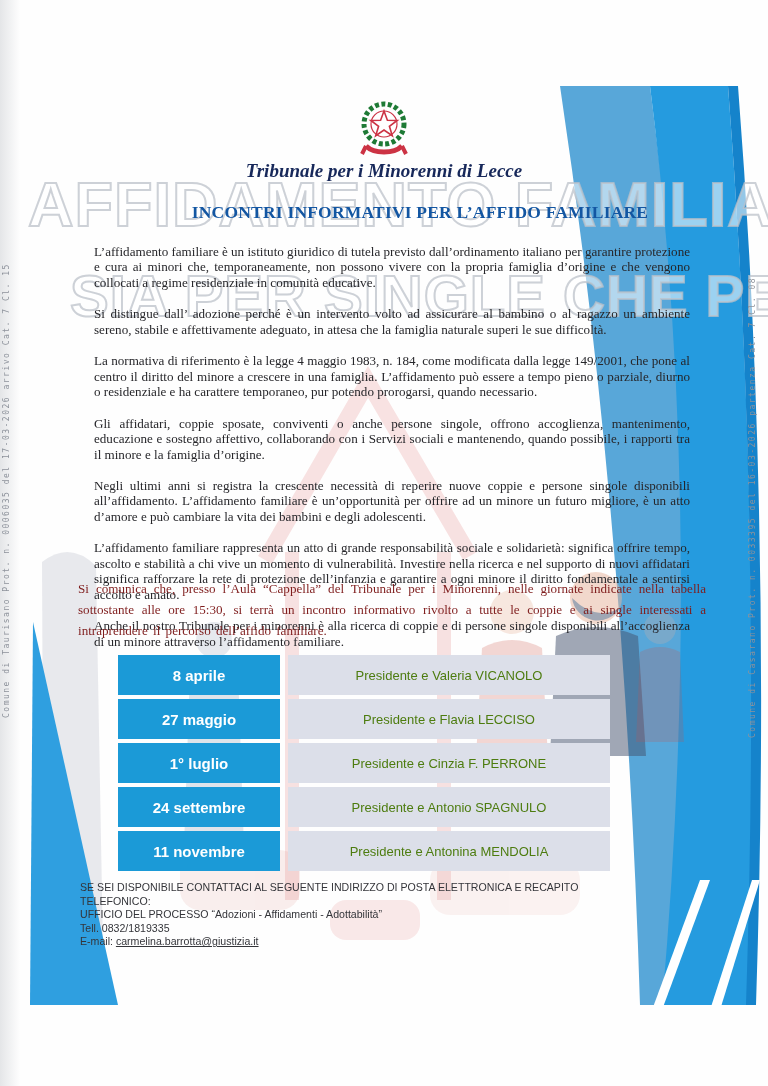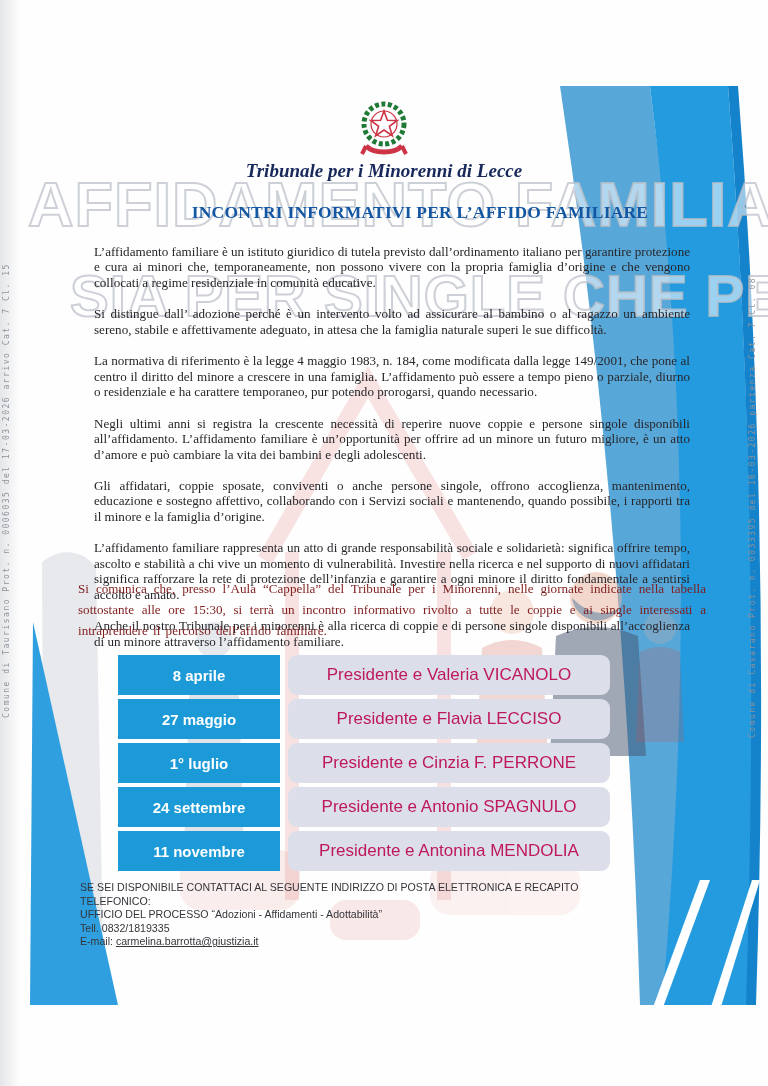--- a/index.html
+++ b/index.html
@@ -39,22 +39,22 @@
     color:#26262a;text-align:justify;}
   .body-text p{margin:16px;}
   .announce{left:78px;top:578px;width:628px;font-size:13.1px;line-height:21px;
     color:#7f1d1d;text-align:justify;word-spacing:2px;}
 
   
   .sched{left:118px;top:655px;width:492px;}
   .srow{display:flex;margin-bottom:4px;height:40px;font-family:"Liberation Sans",sans-serif;}
   .sdate{width:162px;background:#1b9ad7;color:#ffffff;font-weight:bold;font-size:15px;
     display:flex;align-items:center;justify-content:center;margin-right:8px;}
-  .swho{flex:1;background:#dcdfe9;color:#be185d;font-size:17px;
-    display:flex;align-items:center;justify-content:center;border-radius:9px;}
+  .swho{flex:1;background:#dcdfe9;color:#4d7c0f;font-size:13px;
+    display:flex;align-items:center;justify-content:center;}
 
   
   .footer{left:80px;top:881px;width:560px;font-family:"Liberation Sans",sans-serif;
     font-size:10.6px;line-height:13.6px;color:#34353a;}
   .footer .email{text-decoration:underline;}
 </style>
 </head>
 <body>
 
 <div class="page">
@@ -122,22 +122,22 @@
     <path d="M10,52 l-4,8 M46,52 l4,8" stroke="#cc3344" stroke-width="4" fill="none"></path>
   </svg>
 
   <div class="court-name">Tribunale per i Minorenni di Lecce</div>
   <div class="doc-title">INCONTRI INFORMATIVI PER L’AFFIDO FAMILIARE</div>
 
   <div class="content body-text">
     <p>L’affidamento familiare è un istituto giuridico di tutela previsto dall’ordinamento italiano per garantire protezione e cura ai minori che, temporaneamente, non possono vivere con la propria famiglia d’origine e che vengono collocati a regime residenziale in comunità educative.</p>
     <p>Si distingue dall’ adozione perché è un intervento volto ad assicurare al bambino o al ragazzo un ambiente sereno, stabile e affettivamente adeguato, in attesa che la famiglia naturale superi le sue difficoltà.</p>
     <p>La normativa di riferimento è la legge 4 maggio 1983, n. 184, come modificata dalla legge 149/2001, che pone al centro il diritto del minore a crescere in una famiglia. L’affidamento può essere a tempo pieno o parziale, diurno o residenziale e ha carattere temporaneo, pur potendo prorogarsi, quando necessario.</p>
+    <p>Gli affidatari, coppie sposate, conviventi o anche persone singole, offrono accoglienza, mantenimento, educazione e sostegno affettivo, collaborando con i Servizi sociali e mantenendo, quando possibile, i rapporti tra il minore e la famiglia d’origine.</p>
     <p>Negli ultimi anni si registra la crescente necessità di reperire nuove coppie e persone singole disponibili all’affidamento. L’affidamento familiare è un’opportunità per offrire ad un minore un futuro migliore, è un atto d’amore e può cambiare la vita dei bambini e degli adolescenti.</p>
-    <p>Gli affidatari, coppie sposate, conviventi o anche persone singole, offrono accoglienza, mantenimento, educazione e sostegno affettivo, collaborando con i Servizi sociali e mantenendo, quando possibile, i rapporti tra il minore e la famiglia d’origine.</p>
     <p>L’affidamento familiare rappresenta un atto di grande responsabilità sociale e solidarietà: significa offrire tempo, ascolto e stabilità a chi vive un momento di vulnerabilità. Investire nella ricerca e nel supporto di nuovi affidatari significa rafforzare la rete di protezione dell’infanzia e garantire a ogni minore il diritto fondamentale a sentirsi accolto e amato.</p>
     <p>Anche il nostro Tribunale per i minorenni è alla ricerca di coppie e di persone singole disponibili all’accoglienza di un minore attraverso l’affidamento familiare.</p>
   </div>
 
   <div class="content announce">Si comunica che, presso l’Aula “Cappella” del Tribunale per i Minorenni, nelle giornate indicate nella tabella sottostante alle ore 15:30, si terrà un incontro informativo rivolto a tutte le coppie e ai single interessati a intraprendere il percorso dell’affido familiare.</div>
 
   <div class="content sched">
     <div class="srow">
       <div class="sdate">8 aprile</div>
       <div class="swho">Presidente e Valeria VICANOLO</div>

